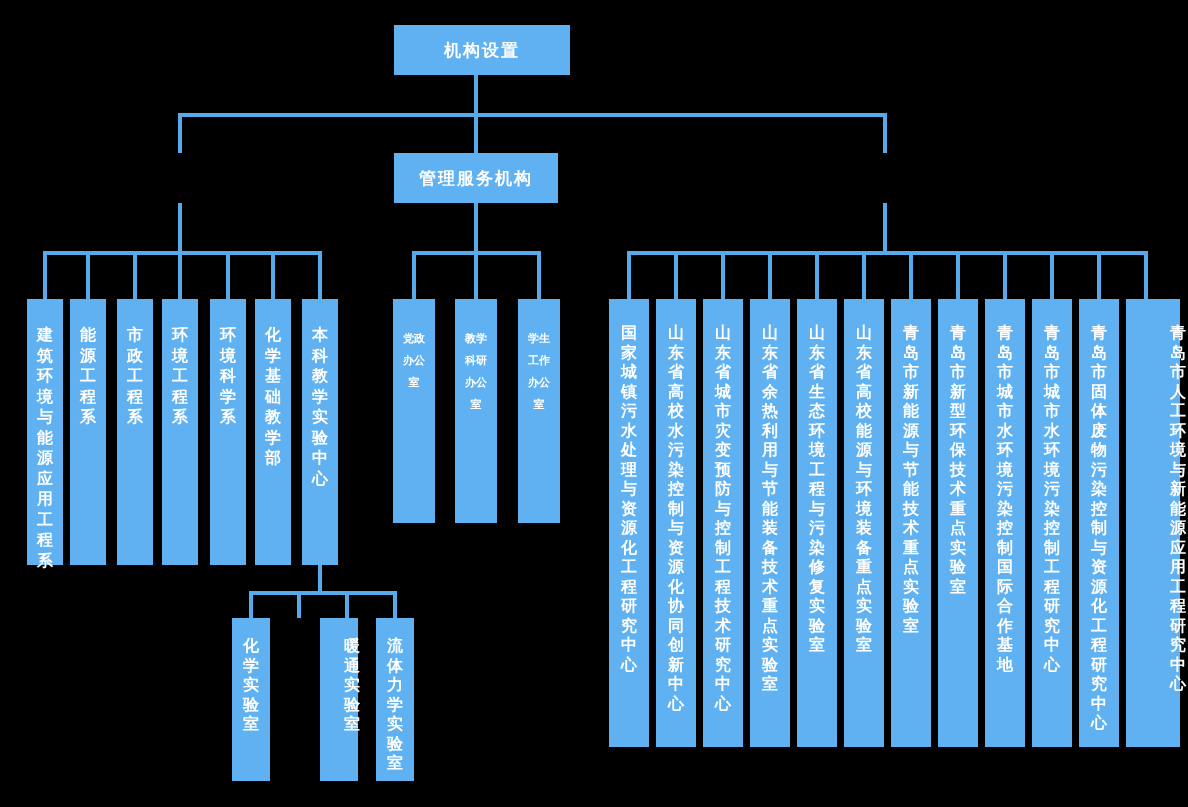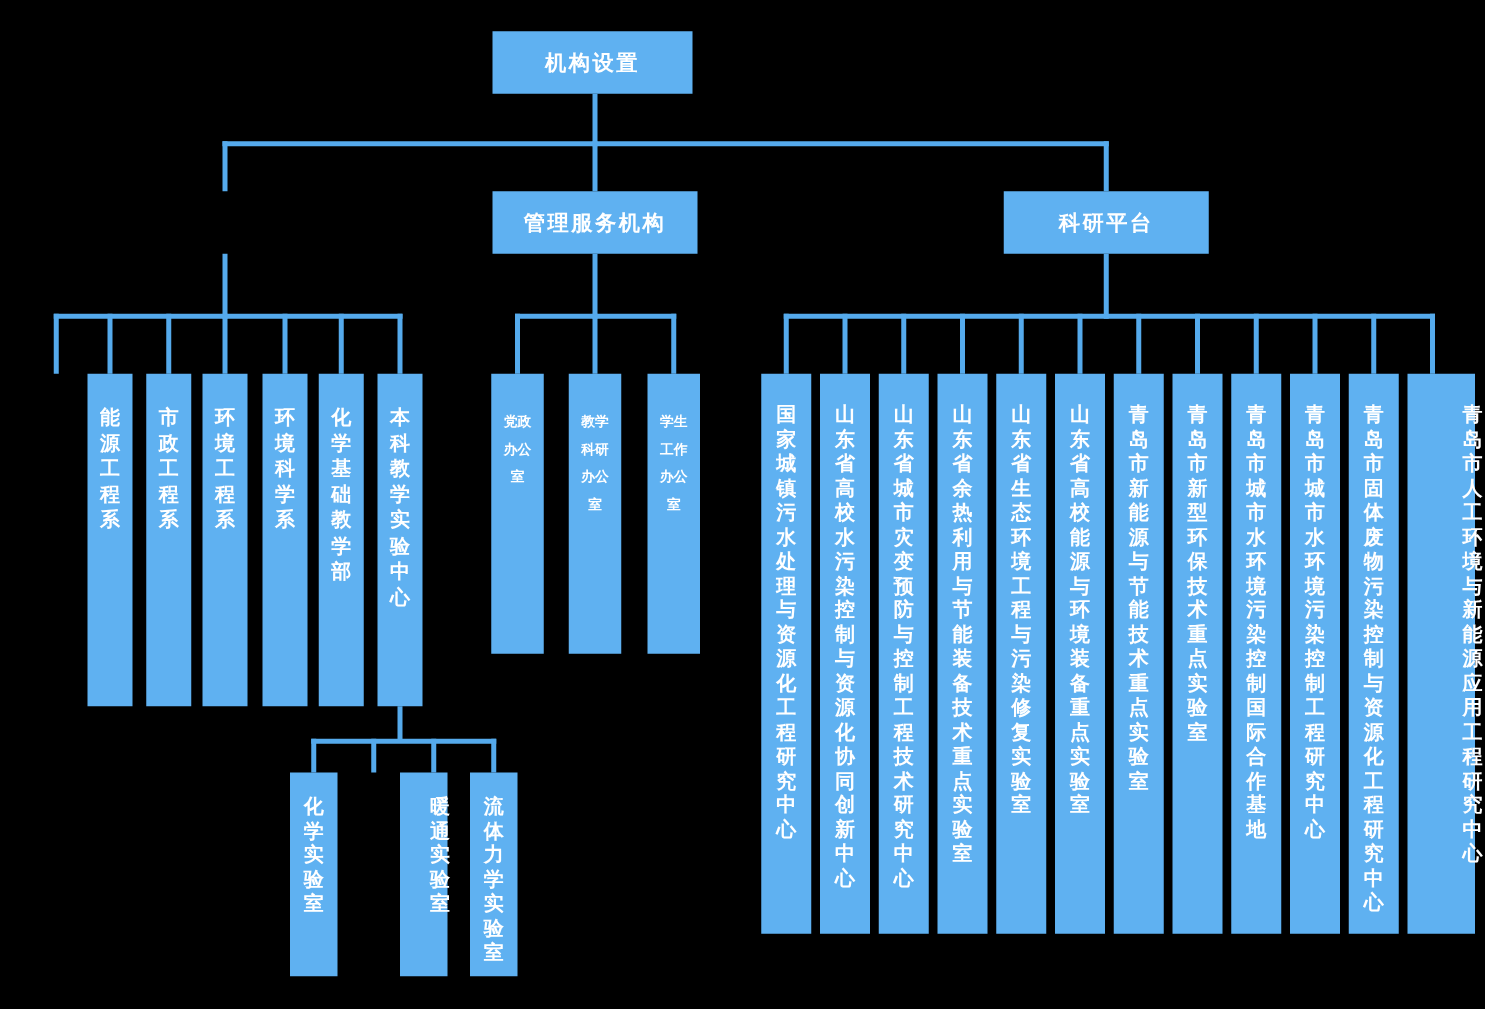--- a/index.html
+++ b/index.html
@@ -38,41 +38,41 @@
   .line {
     position: absolute;
     background: var(--line, #55AAEC);
   }
 </style>
 </head>
 <body>
 
 <div class="canvas">
 
-  <div class="node h-node" style="left:394px; top:25px; width:160px; height:50px;">机构设置</div>
+  <div class="node h-node" style="left:394px; top:25px; width:176px; height:50px;">机构设置</div>
 
   <div class="line" style="left:474px; top:75px;  width:4px;   height:42px;"></div>
   <div class="line" style="left:178px; top:113px; width:709px; height:4px;"></div>
   <div class="line" style="left:178px; top:113px; width:4px;   height:40px;"></div>
   <div class="line" style="left:474px; top:113px; width:4px;   height:40px;"></div>
   <div class="line" style="left:883px; top:113px; width:4px;   height:40px;"></div>
 
   <div class="node h-node" style="left:394px; top:153px; width:164px; height:50px;">管理服务机构</div>
-  <div class="node h-node" style="left:803px; top:153px; width:164px; height:50px;">科研平台</div>
 
   <div class="line" style="left:178px; top:203px; width:4px;   height:52px;"></div>
   <div class="line" style="left:43px;  top:251px; width:279px; height:4px;"></div>
   <div class="line" style="left:43px;  top:251px; width:4px; height:48px;"></div>
   <div class="line" style="left:86px;  top:251px; width:4px; height:48px;"></div>
   <div class="line" style="left:133px; top:251px; width:4px; height:48px;"></div>
   <div class="line" style="left:178px; top:251px; width:4px; height:48px;"></div>
   <div class="line" style="left:226px; top:251px; width:4px; height:48px;"></div>
   <div class="line" style="left:271px; top:251px; width:4px; height:48px;"></div>
   <div class="line" style="left:318px; top:251px; width:4px; height:48px;"></div>
 
+  <div class="node v-node v-left" style="left:27px;">建筑环境与能源应用工程系</div>
   <div class="node v-node v-left" style="left:70px;">能源工程系</div>
   <div class="node v-node v-left" style="left:117px;">市政工程系</div>
   <div class="node v-node v-left" style="left:162px;">环境工程系</div>
   <div class="node v-node v-left" style="left:210px;">环境科学系</div>
   <div class="node v-node v-left" style="left:255px;">化学基础教学部</div>
   <div class="node v-node v-left" style="left:302px;">本科教学实验中心</div>
 
   <div class="line" style="left:318px; top:565px; width:4px;   height:29px;"></div>
   <div class="line" style="left:249px; top:591px; width:148px; height:4px;"></div>
   <div class="line" style="left:249px; top:591px; width:4px; height:27px;"></div>

